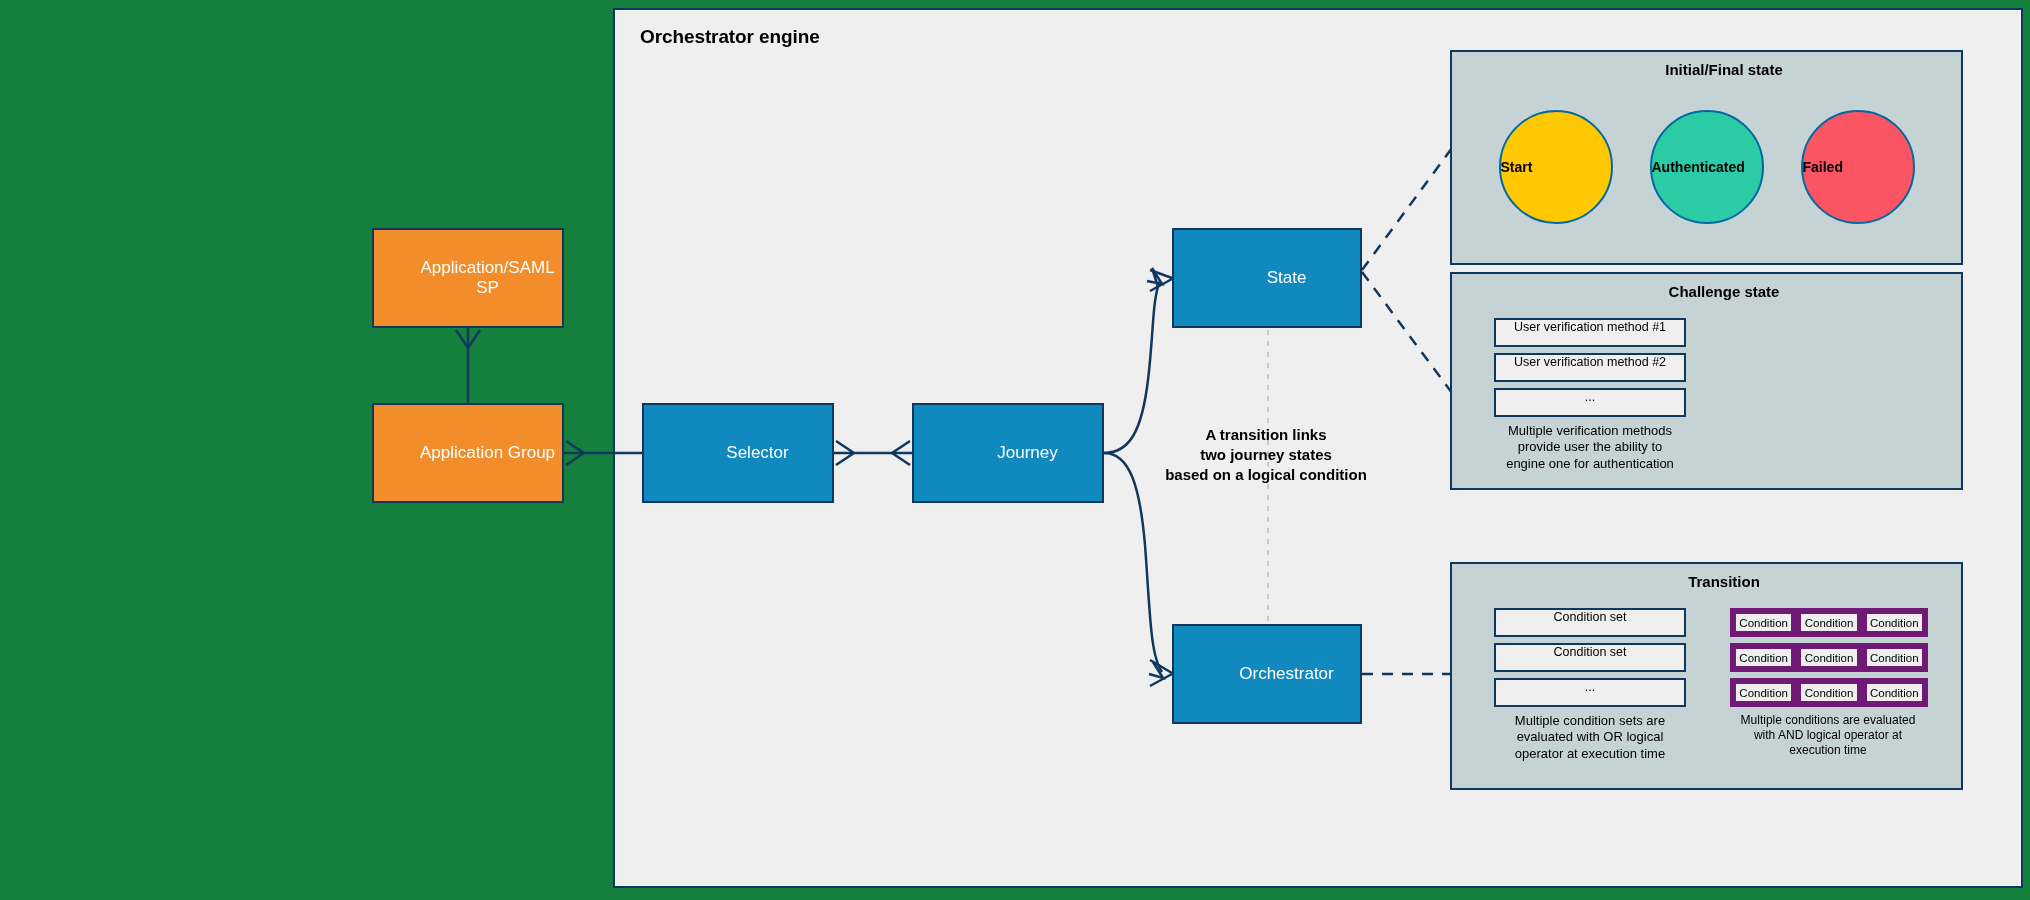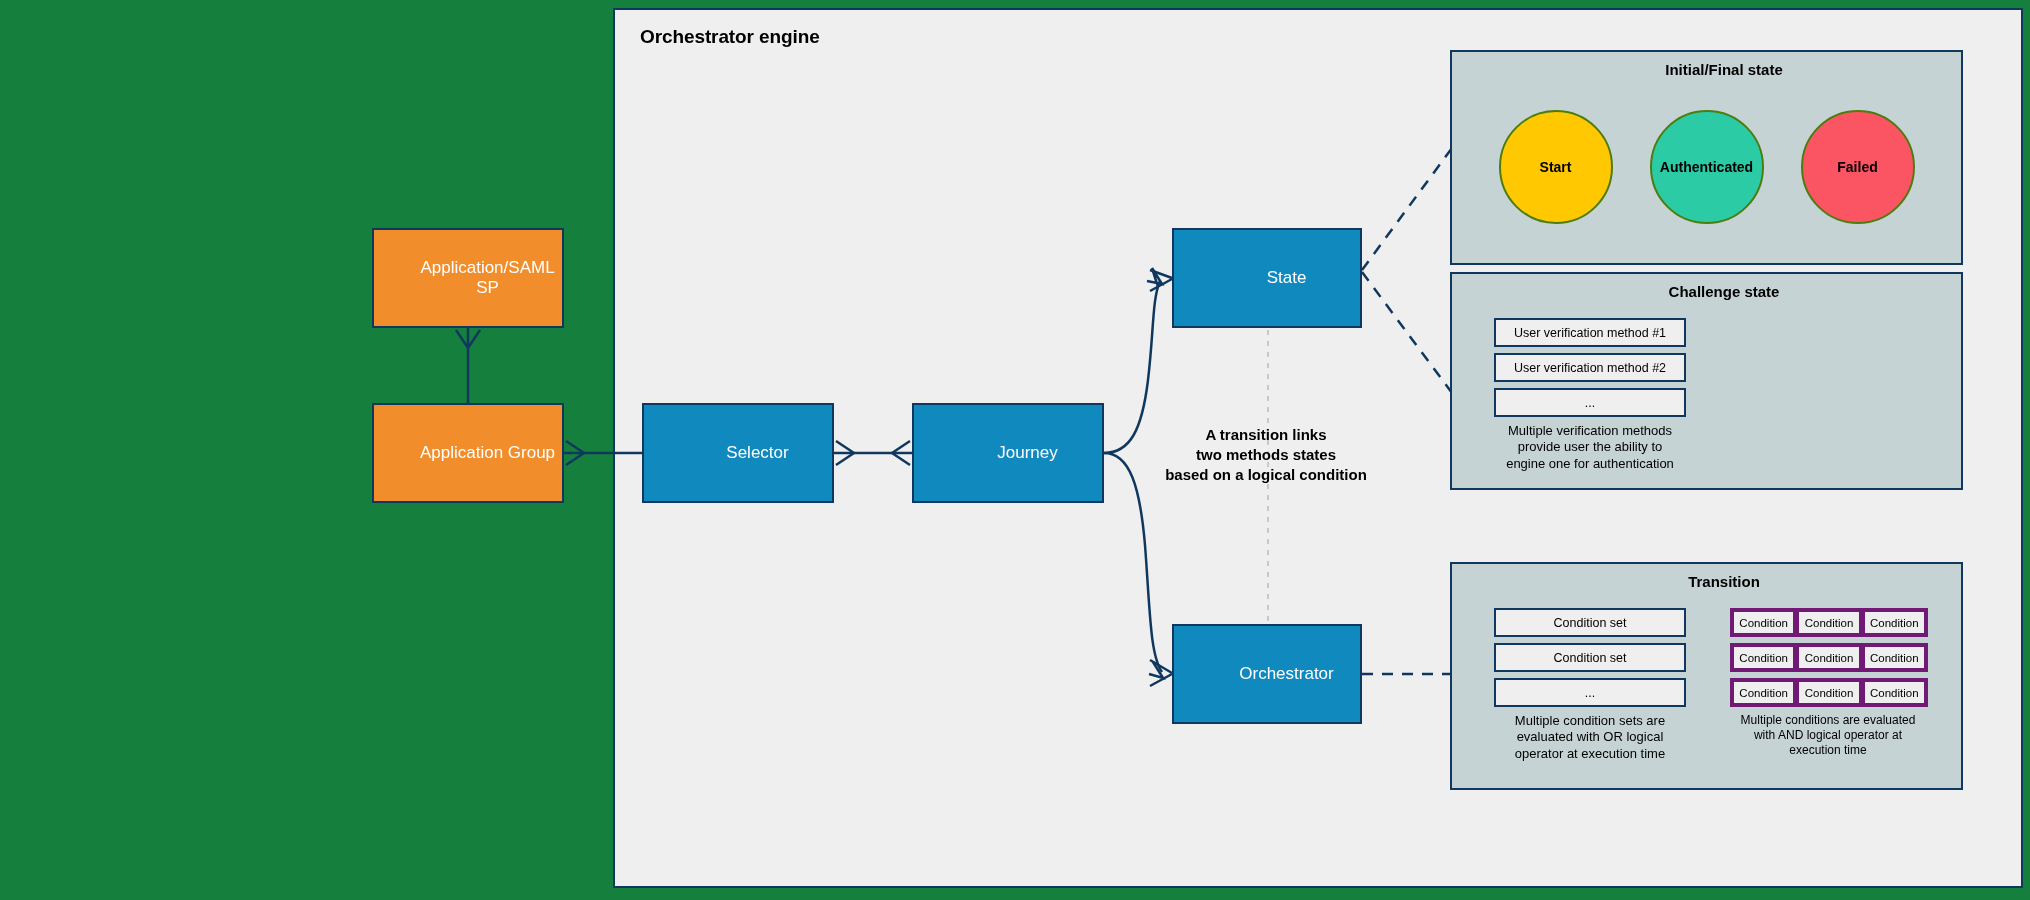--- a/index.html
+++ b/index.html
@@ -103,44 +103,44 @@
     left: 0; top: 58px;
     width: 100%;
     display: flex;
     justify-content: space-around;
     padding: 0 28px;
     box-sizing: border-box;
   }
   .state-circle {
     width: 110px; height: 110px;
     border-radius: 50%;
-    border: 2px solid #4d7c0f;
+    border: 2px solid #0369a1;
     display: flex;
     align-items: center;
-    justify-content: center;
+    justify-content: flex-start;
     font-size: 14px;
     font-weight: bold;
     color: #000000;
   }
 
   
   .item-stack {
     position: absolute;
     left: 42px;
     top: 44px;
     width: 192px;
   }
   .item-box {
     box-sizing: border-box;
     height: 29px;
     margin-bottom: 6px;
     background: #EFEFEF;
     border: 2px solid #10385F;
     display: flex;
-    align-items: center;
+    align-items: flex-start;
     justify-content: center;
     font-size: 12.5px;
     color: #000000;
   }
   .stack-caption {
     margin-top: 4px;
     text-align: center;
     font-size: 13px;
     line-height: 1.25;
     color: #000000;
@@ -155,21 +155,21 @@
   }
   .cond-row {
     display: flex;
     margin-bottom: 6px;
   }
   .cond-cell {
     box-sizing: border-box;
     flex: 1;
     height: 29px;
     background: #EFEFEF;
-    border: 4px solid #701a75;
+    border: 6px solid #701a75;
     display: flex;
     align-items: center;
     justify-content: center;
     font-size: 11.5px;
     color: #000000;
     margin-right: -2px;
   }
   .cond-caption {
     margin-top: 4px;
     text-align: center;
@@ -255,21 +255,21 @@
   <div id="state" class="node entity blue">
     <span>State</span>
   </div>
 
   <div id="transitions" class="node entity blue">
     <span>Orchestrator</span>
   </div>
 
   <div id="transition-note">
     <div>A transition links</div>
-    <div>two methods states</div>
+    <div>two journey states</div>
     <div>based on a logical condition</div>
   </div>
 
   <div id="panel-initial" class="panel">
     <div class="panel-title">Initial/Final state</div>
     <div class="circle-row">
       <div class="state-circle" style="background:#FFC800">
         <span>Start</span>
       </div>
       <div class="state-circle" style="background:#2BCBA5">

